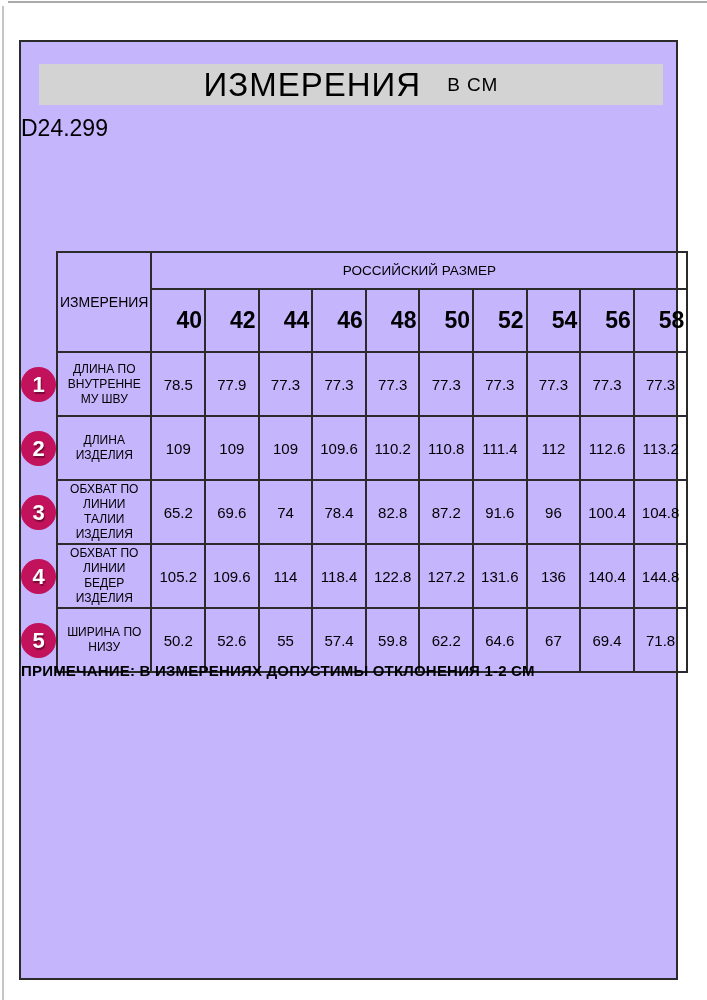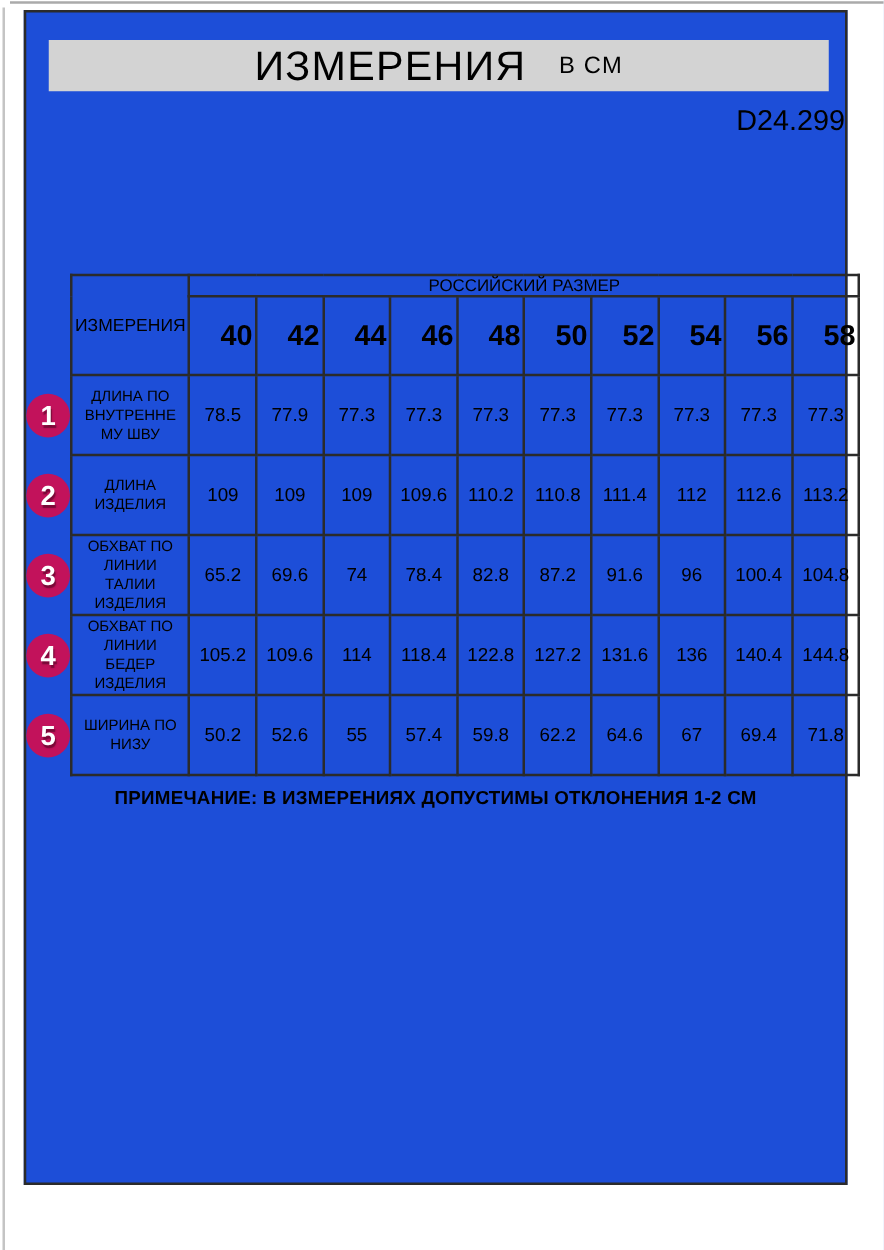--- a/index.html
+++ b/index.html
@@ -15,74 +15,74 @@
   .edge-left {
     position: absolute; left: 2px; top: 6px; width: 2px; height: 994px;
     background: #c4c4c4;
   }
   .edge-top {
     position: absolute; left: 8px; top: 1px; height: 2px; right: 0;
     background: #aaaaaa;
   }
   
   .page {
-    position: absolute; left: 19px; top: 8px;
+    position: absolute; left: 19px; top: 40px;
     width: 659px; height: 940px;
     border: 2px solid #2b2b2b;
     box-sizing: border-box;
-    background: #1d4ed8;
+    background: #c4b5fd;
   }
   .title-band {
     position: absolute; left: 18px; top: 22px;
     width: 624px; height: 41px;
     background: var(--band, #d3d3d3);
     display: flex; align-items: center; justify-content: center;
     white-space: nowrap;
   }
   .title-main { font-size: 33px; font-weight: 400; letter-spacing: 1px; }
   .title-bold { font-size: 33px; font-weight: 700; letter-spacing: 1px; margin-left: 22px; }
   .title-unit { font-size: 19px; font-weight: 400; margin-left: 26px; letter-spacing: 1px; }
   .model-code {
     position: absolute; top: 73px; left: 0; width: 100%;
-    text-align: right; font-size: 23px; font-weight: 400;
+    text-align: left; font-size: 23px; font-weight: 400;
   }
   .description {
     position: absolute; top: 105px; left: 60px; width: 540px;
     text-align: center; font-size: 17.5px; line-height: 22px;
   }
   
   .size-table {
     position: absolute; top: 209px; left: 0;
     border-collapse: collapse; table-layout: fixed;
   }
   .size-table td { 
     border: 2px solid #2b2b2b;
     text-align: center; vertical-align: middle;
     padding: 0 2px; box-sizing: border-box;
     font-size: 15px;
   }
   .size-table td.gutter-cell { border: none; padding: 0; }
-  tr.group-header-row td.group-header { height: 17px; font-size: 13.5px; font-weight: 400; padding: 0; }
+  tr.group-header-row td.group-header { height: 17px; font-size: 13.5px; font-weight: 400; padding: 10px; }
   td.meas-header { font-size: 14px; }
   tr.sizes-row td { height: 63px; font-size: 23px; font-weight: 700; padding-left: 24px; }
   td.row-label {
     font-size: 12px; line-height: 15px; padding: 0 5px;
     overflow-wrap: anywhere; word-break: break-word;
   }
   tr.data-row td { height: 64px; }
   .badge {
     display: inline-block; width: 35px; height: 35px; border-radius: 50%;
     background: var(--badge, #c2125b);
     color: #fff; font-size: 22px; font-weight: 700; line-height: 35px;
     text-align: center;
     text-shadow: 1px 2px 1px rgba(60,0,25,0.55);
   }
   .note {
     position: absolute; top: 620px; left: 0; width: 100%;
-    text-align: center; font-size: 15px; font-weight: 700;
+    font-size: 15px; font-weight: 700;
     letter-spacing: 0.2px;
   }
 </style>
 </head>
 <body>
 
 <div class="edge-left"></div>
 <div class="edge-top"></div>
 
 <div class="page">

